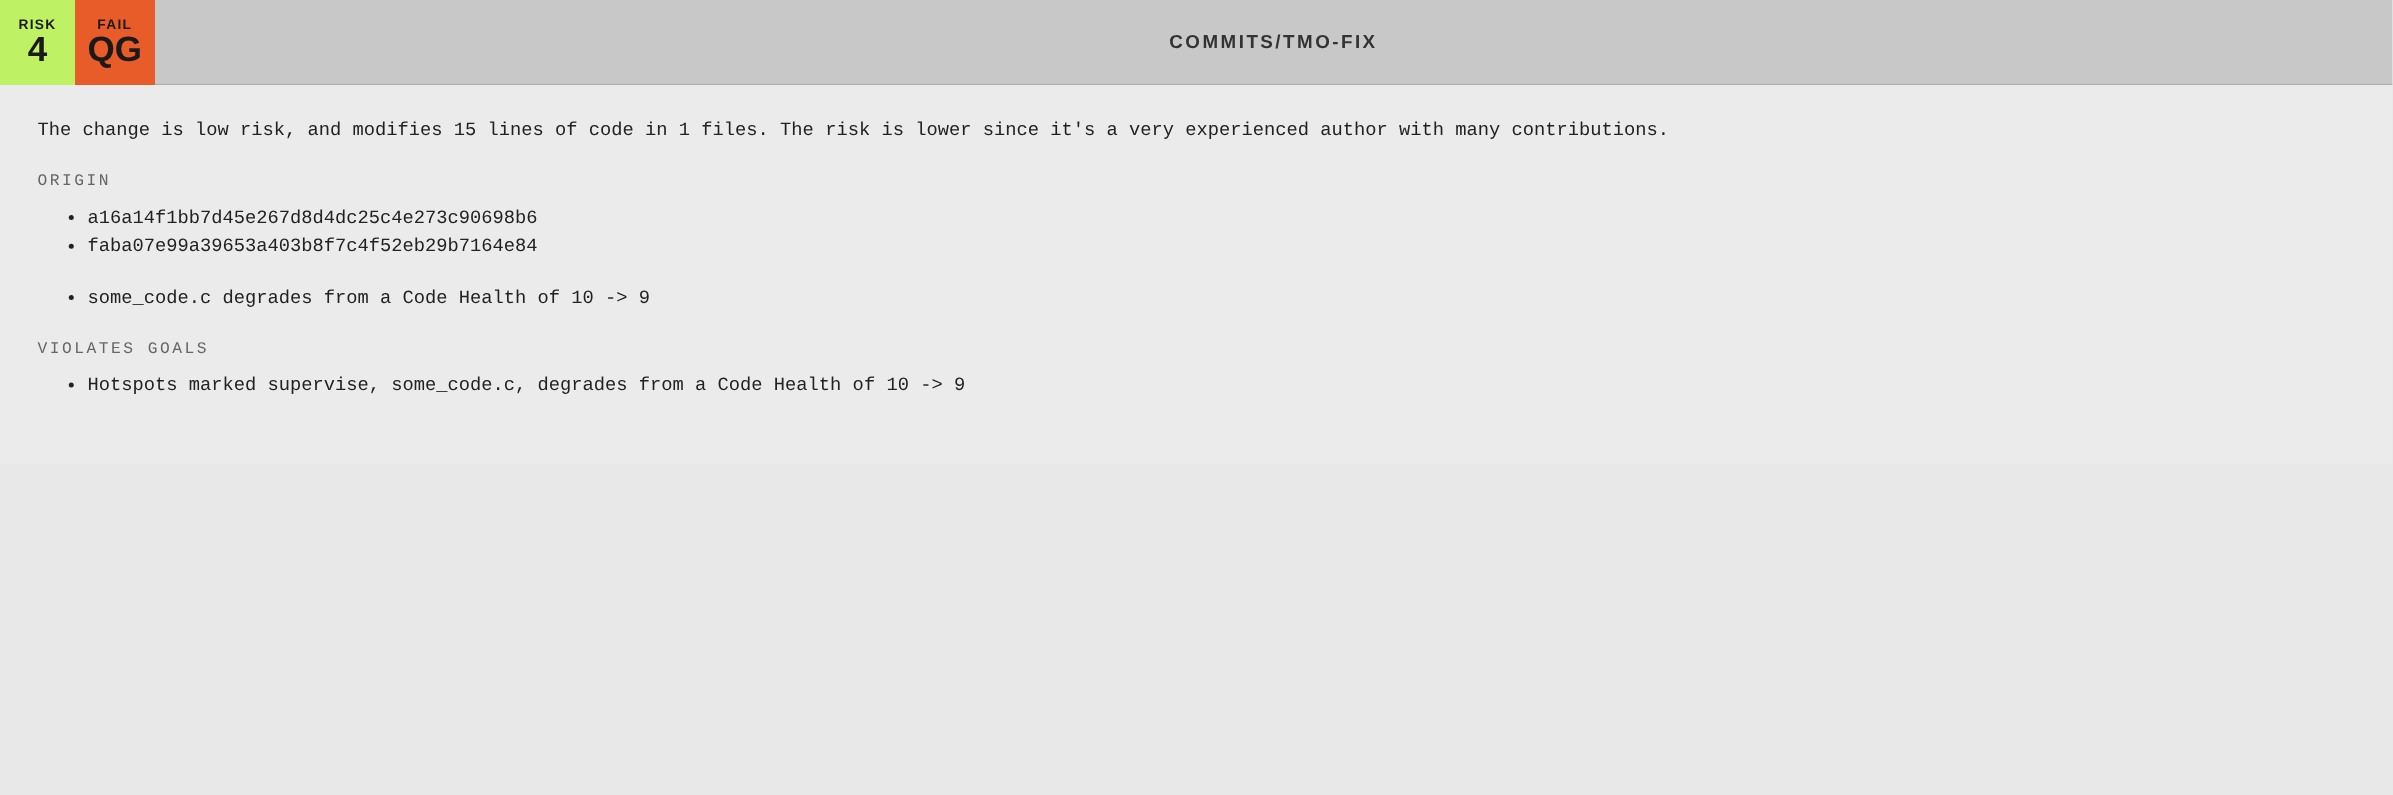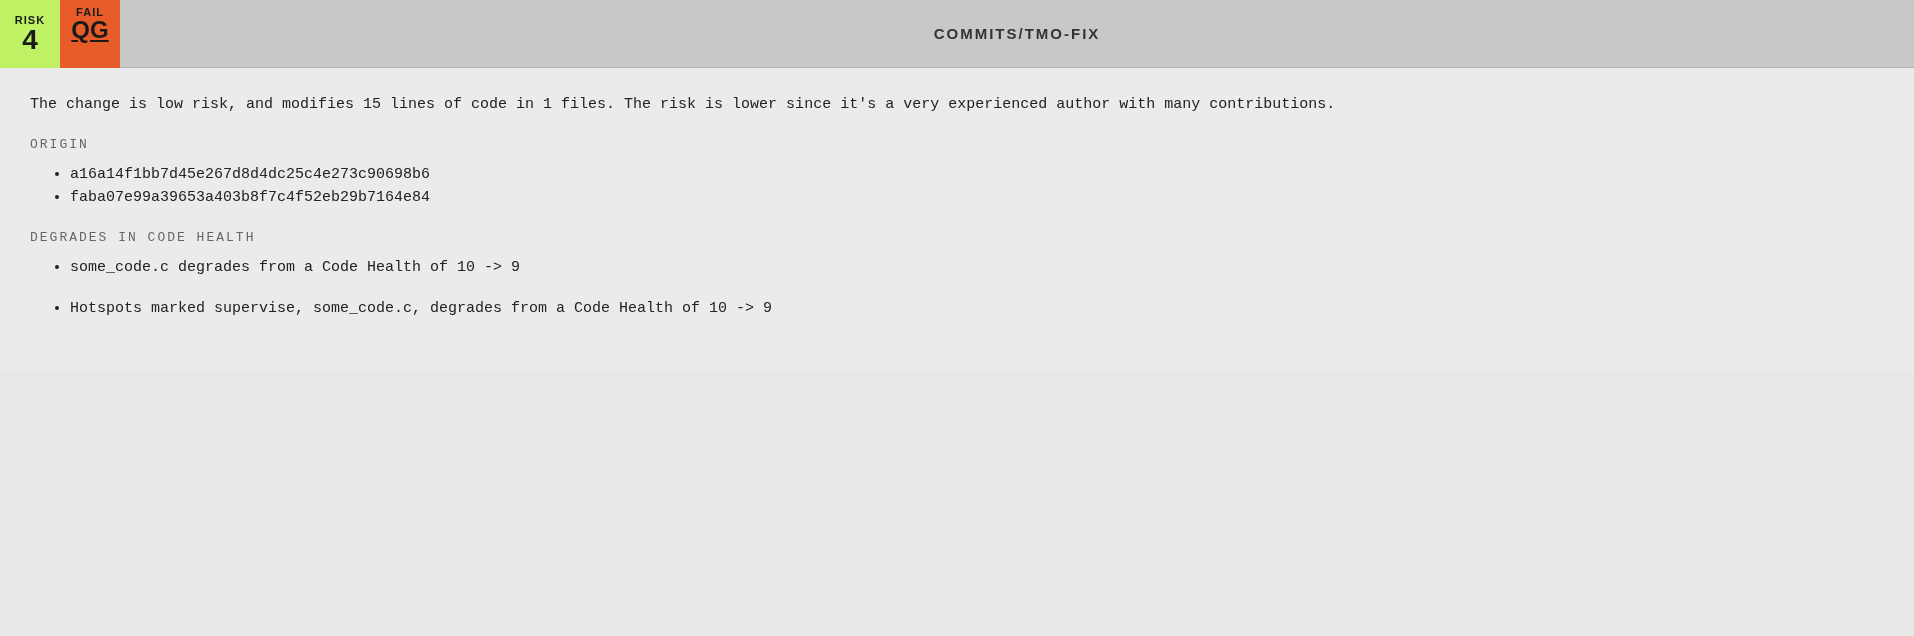--- a/index.html
+++ b/index.html
@@ -49,38 +49,37 @@
       font-family: Arial, sans-serif;
     }
 
     .badge-fail {
       background-color: #e85c2a;
       color: #1a1a1a;
       padding: 6px 10px;
       display: flex;
       flex-direction: column;
       align-items: center;
-      justify-content: flex-start;
+      justify-content: center;
       height: 68px;
       min-width: 60px;
     }
 
     .badge-fail .label {
       font-size: 11px;
       font-weight: bold;
       letter-spacing: 1px;
       font-family: Arial, sans-serif;
     }
 
     .badge-fail .value {
-      font-size: 24px;
+      font-size: 28px;
       font-weight: bold;
       line-height: 1;
       font-family: Arial, sans-serif;
-      text-decoration: underline;
     }
 
     .header-title {
       flex: 1;
       text-align: center;
       font-size: 15px;
       font-weight: bold;
       letter-spacing: 2px;
       color: #333;
       font-family: Arial, sans-serif;
@@ -154,24 +153,24 @@
 <div class="content">
   <div class="description">The change is low risk, and modifies 15 lines of code in 1 files. The risk is lower since it's a very experienced author with many contributions.</div>
 
   <div class="section-label">ORIGIN</div>
   <ul class="commit-list">
     <li>a16a14f1bb7d45e267d8d4dc25c4e273c90698b6</li>
     <li>faba07e99a39653a403b8f7c4f52eb29b7164e84</li>
   </ul>
 
   <div class="degrades-section">
-    <div class="section-label">DEGRADES IN CODE HEALTH</div>
     <ul class="commit-list">
       <li>some_code.c degrades from a Code Health of 10 -&gt; 9</li>
     </ul>
   </div>
 
   <div class="violates-section">
+    <div class="section-label">VIOLATES GOALS</div>
     <ul class="commit-list">
       <li>Hotspots marked supervise, some_code.c, degrades from a Code Health of 10 -&gt; 9</li>
     </ul>
   </div>
 </div>
 
 </body></html>

